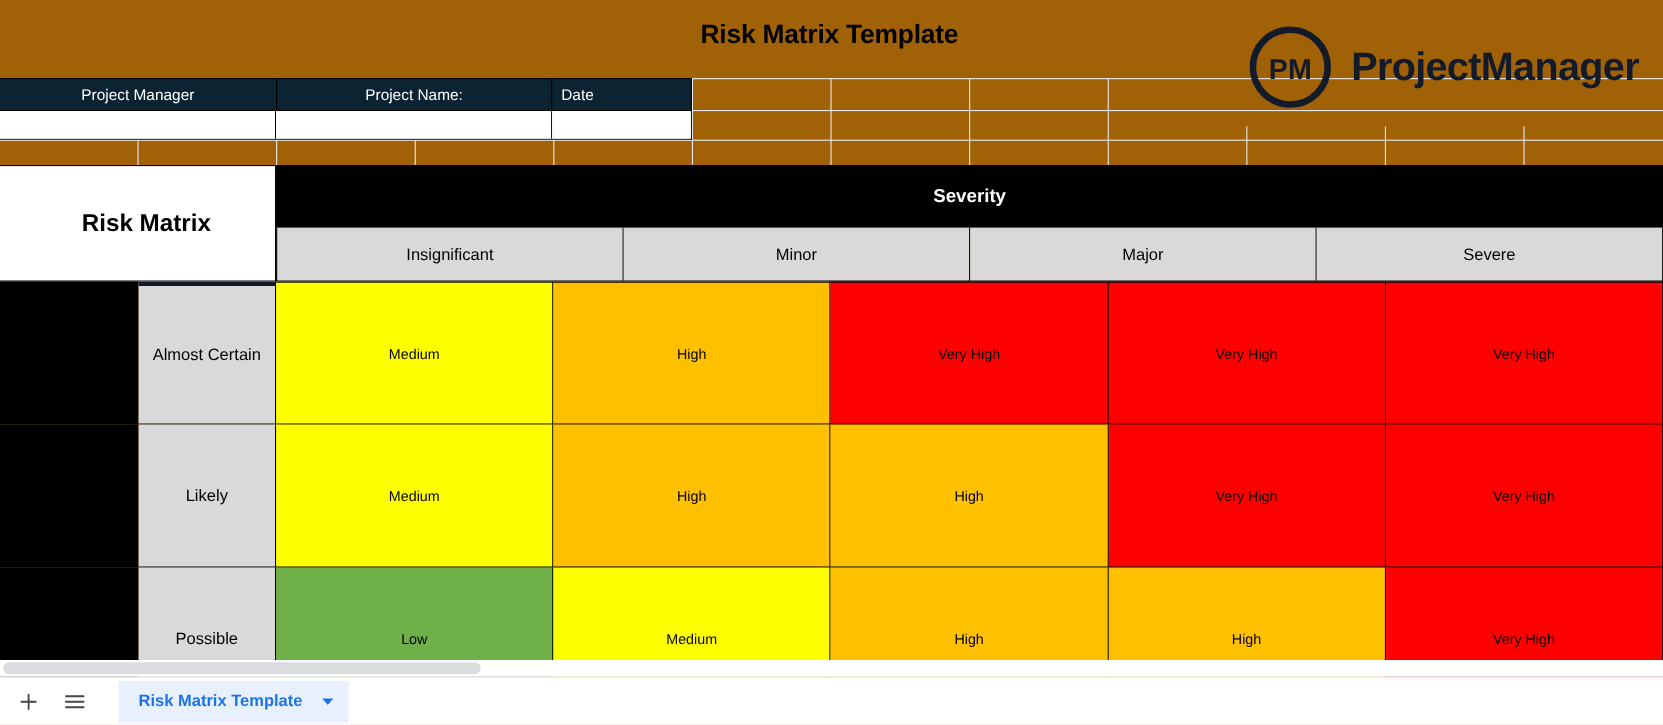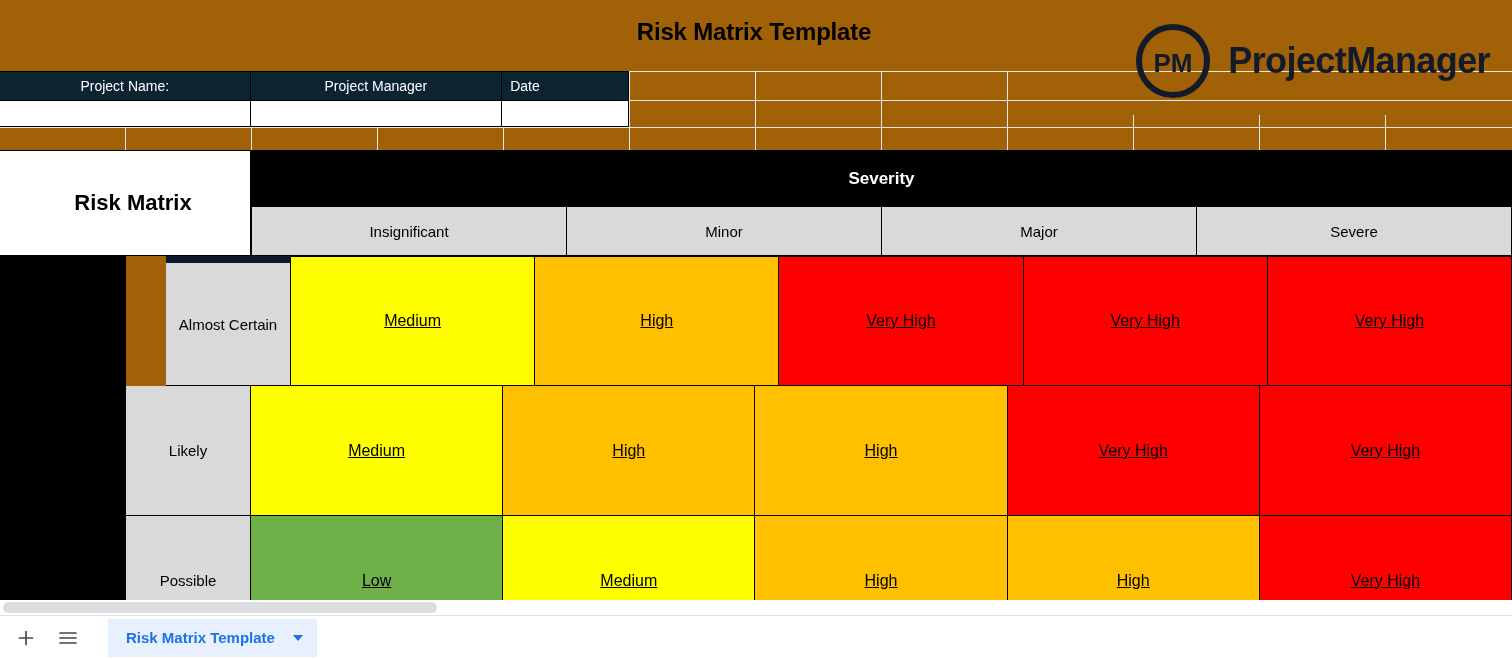--- a/index.html
+++ b/index.html
@@ -201,33 +201,32 @@
     background: #d9d9d9;
     border: 1px solid #000;
     border-left: none;
     border-top: none;
     display: flex;
     align-items: center;
     justify-content: center;
     font-size: 15px;
     color: #000;
   }
-  .brow:first-child .like-name { border-top: 7px solid #0f172a; margin-left: 40px; }
+  .brow:first-child .like-name { border-top: 4px solid #0f172a; }
   .cells { display: flex; flex: 1; }
   .cell {
     flex: 1;
     border: 1px solid #000;
     border-left: none;
     border-top: none;
     display: flex;
     align-items: center;
     justify-content: center;
-    font-size: 16px;
+    font-size: 13px;
     color: #000;
-    text-decoration: underline;
   }
   .brow:first-child .cell { border-top: 1px solid #000; }
 
   .brow.r1 .like-name, .brow.r1 .cell { height: 130px; }
   .brow.r2 .like-name, .brow.r2 .cell { height: 130px; }
   .brow.r3 .like-name, .brow.r3 .cell { height: 130px; }
   .brow.r1 .like-spacer, .brow.r2 .like-spacer { height: 130px; }
   .brow.r3 .like-label-cell { height: 130px; }
 
   
@@ -319,22 +318,22 @@
 
     <div class="logo">
       <svg class="logo-mark" width="78" height="78" viewBox="0 0 78 78">
         <circle cx="39" cy="39" r="34" fill="none" stroke="#131b2b" stroke-width="6"></circle>
         <text x="39" y="50" text-anchor="middle" font-family="Liberation Sans, sans-serif" font-size="26" font-weight="bold" fill="#131b2b">PM</text>
       </svg>
       <span class="logo-word">ProjectManager</span>
     </div>
 
     <div class="proj-band">
+      <div class="proj-cell c2">Project Manager</div>
       <div class="proj-cell c1">Project Name:</div>
-      <div class="proj-cell c2">Project Manager</div>
       <div class="proj-cell c3">Date</div>
     </div>
     <div class="proj-inputs">
       <div class="proj-input c1"></div>
       <div class="proj-input c2"></div>
       <div class="proj-input c3"></div>
     </div>
 
     <div class="matrix">
       <div class="mrow">

